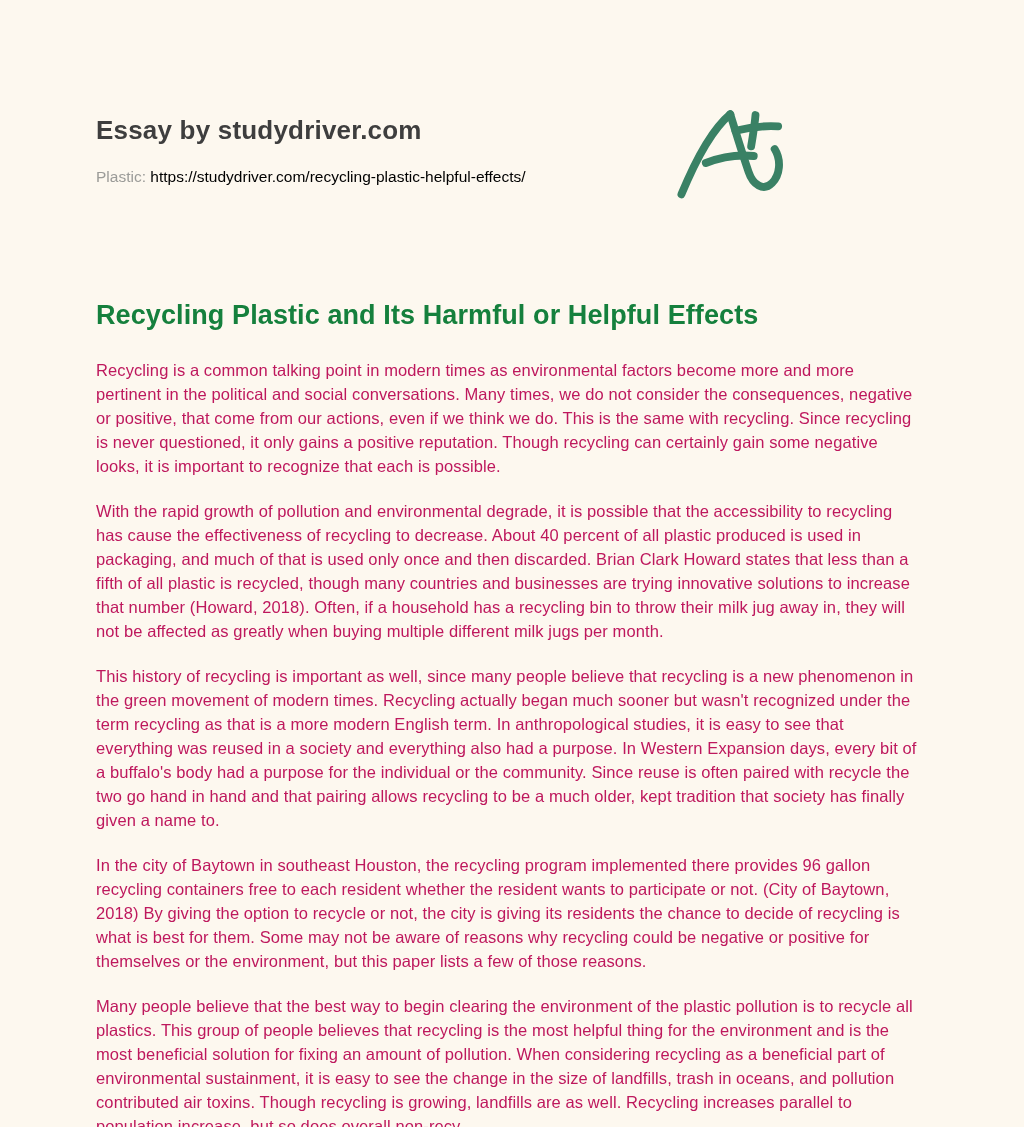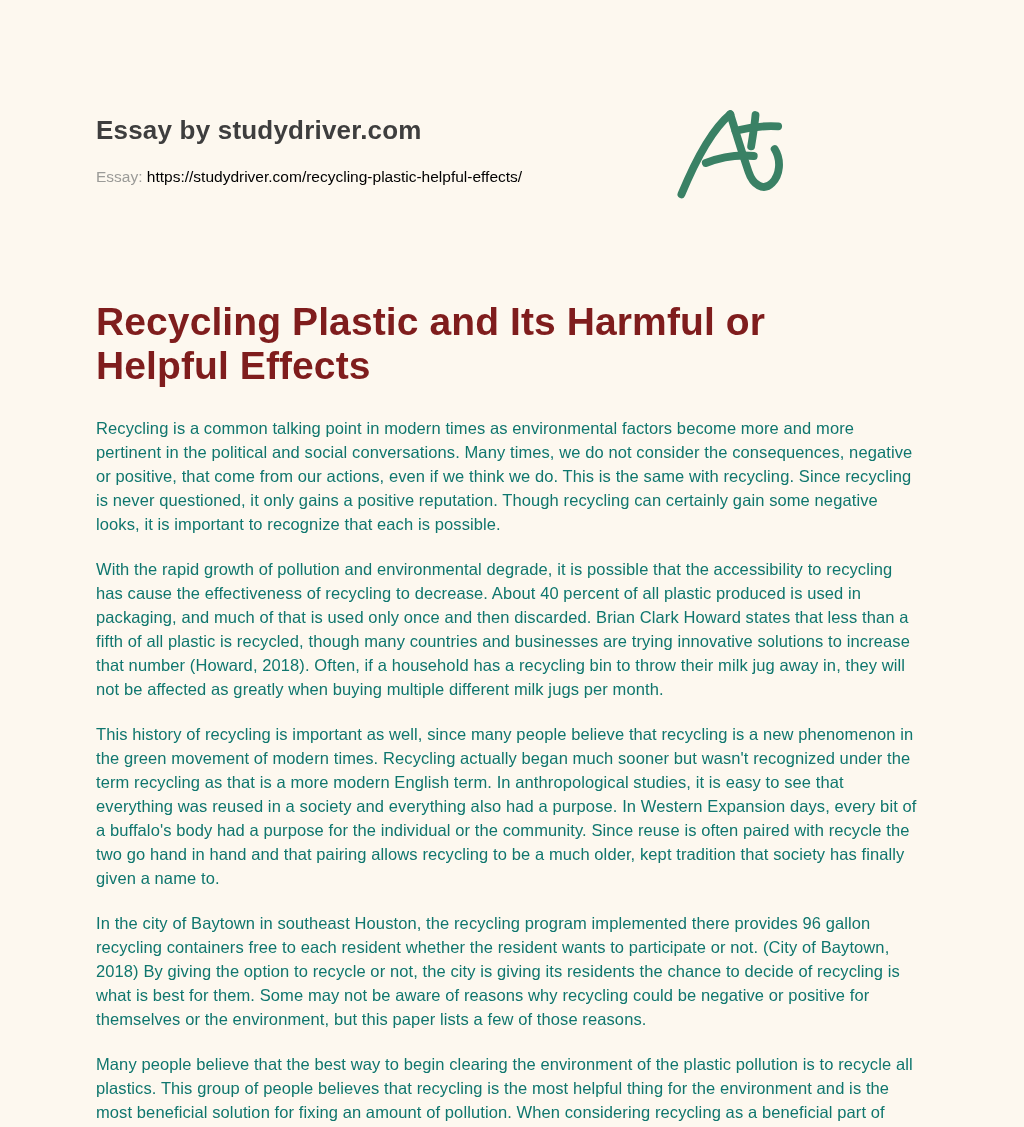--- a/index.html
+++ b/index.html
@@ -46,53 +46,53 @@
   .logo {
     position: absolute;
     top: 62px;
     right: 82px;
     width: 122px;
     height: 108px;
   }
 
   .article-title {
     margin-top: 114px;
-    font-size: 39px;
+    font-size: 27px;
     font-weight: bold;
-    color: #7f1d1d;
+    color: #15803d;
     letter-spacing: 0.1px;
     line-height: 1.15;
   }
 
   .article-body {
     margin-top: 27px;
     width: 826px;
   }
 
   .article-body p {
     font-size: 16.5px;
     line-height: 24px;
-    color: #0f766e;
+    color: #be185d;
     letter-spacing: 0.1px;
     margin: 0 0 21px 0;
   }
 
   .article-body p.subheading {
     color: #4A4A4A;
   }
 </style>
 </head>
 <body>
 
 <div class="page">
 
   <div class="site-title">Essay by studydriver.com</div>
 
   <div class="source-line">
-    <span>Essay:</span>
+    <span>Plastic:</span>
     <a href="#" title="https://studydriver.com/recycling-plastic-helpful-effects/">https://studydriver.com/recycling-plastic-helpful-effects/</a>
   </div>
 
   <div class="logo">
     <svg width="122" height="108" viewBox="0 0 140 120" fill="none" xmlns="http://www.w3.org/2000/svg">
       <g stroke="#3A8165" stroke-width="9" stroke-linecap="round" fill="none">
 
         <path d="M20,104 C34,70 52,32 76,12"></path>
 
         <path d="M76,12 C84,38 90,58 97,78 C102,93 114,101 124,91 C133,82 135,65 127,52"></path>

